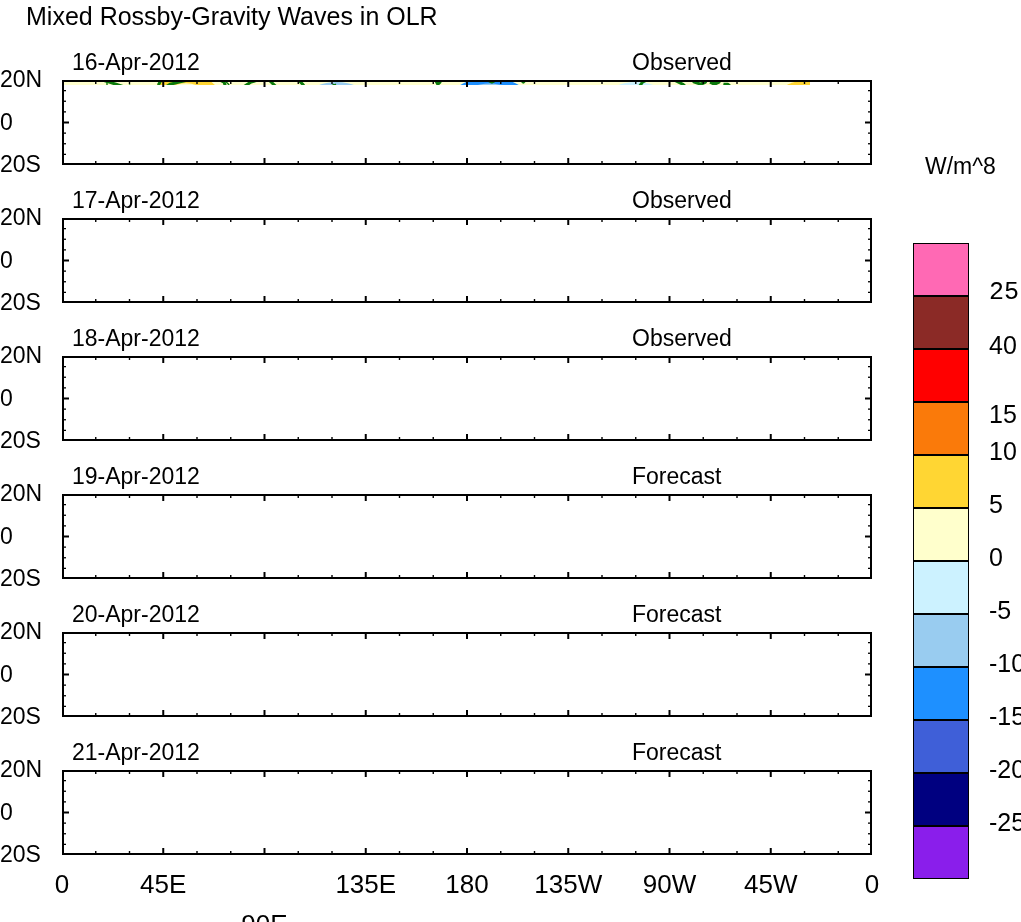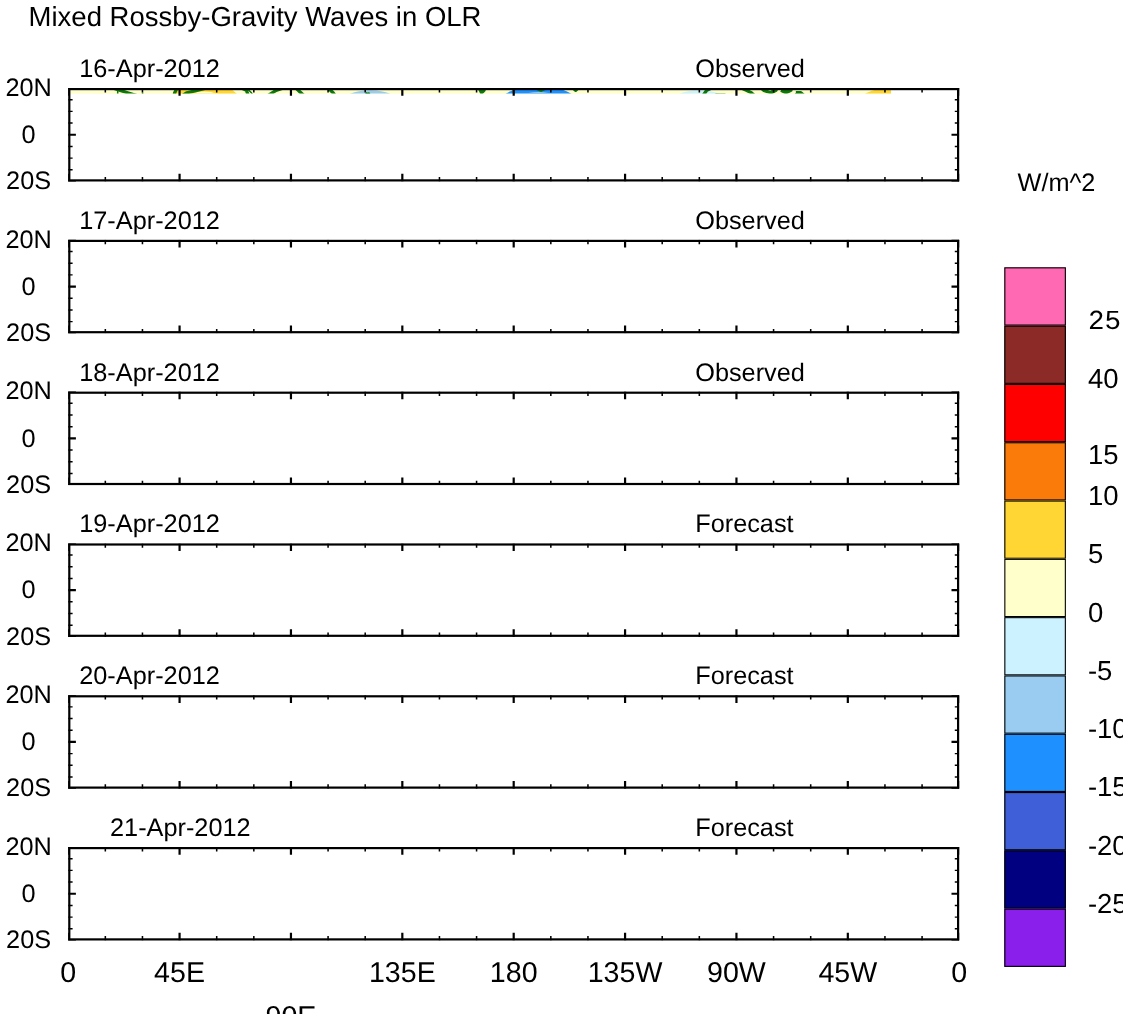--- a/index.html
+++ b/index.html
@@ -4,21 +4,21 @@
 <style>
   html,body{margin:0;padding:0;background:#ffffff;}
   body{width:1021px;height:922px;position:relative;
        font-family:"Liberation Sans", sans-serif;color:#000;overflow:hidden;}
   #title{position:absolute;left:0;top:2px;width:900px;
          font-size:25px;letter-spacing:0px;padding-left:26px;}
   .panel{position:absolute;}
   .frame{position:absolute;border:2px solid #000;box-sizing:border-box;}
   .datelbl{position:absolute;font-size:23px;white-space:nowrap;}
   .srclbl{position:absolute;font-size:23px;white-space:nowrap;text-align:left;}
-  .ylab{position:absolute;font-size:23px;text-align:center;white-space:nowrap;}
+  .ylab{position:absolute;font-size:23px;text-align:left;white-space:nowrap;}
   .xlab{position:absolute;font-size:26px;text-align:center;white-space:nowrap;}
   #cbarunit{position:absolute;font-size:23px;white-space:nowrap;}
   .cbcell{position:absolute;box-sizing:border-box;border:1px solid #000;}
   .cblab{position:absolute;font-size:25px;white-space:nowrap;}
   svg{display:block;}
 </style>
 </head>
 <body>
 
 <div id="title">Mixed Rossby-Gravity Waves in OLR</div>
@@ -1072,21 +1072,21 @@
           <line y1="53.125" y2="53.125" x1="810" x2="806" stroke="#000" stroke-width="1.3"></line>
           <line y1="10.625" y2="10.625" x1="0" x2="4" stroke="#000" stroke-width="1.3"></line>
           <line y1="10.625" y2="10.625" x1="810" x2="806" stroke="#000" stroke-width="1.3"></line>
           <line y1="74.375" y2="74.375" x1="0" x2="4" stroke="#000" stroke-width="1.3"></line>
           <line y1="74.375" y2="74.375" x1="810" x2="806" stroke="#000" stroke-width="1.3"></line>
         </g>
       </svg>
       <div class="frame" style="left: 62px; top: 632px; width: 810px; height: 85px;"></div>
     </div>
     <div class="panel" style="left: 0px; top: 0px;">
-      <div class="datelbl" style="left: 72px; top: 739px; margin-left: 28px;">21-Apr-2012</div>
+      <div class="datelbl" style="left: 72px; top: 739px;">21-Apr-2012</div>
       <div class="srclbl" style="left: 632px; width: 240px; top: 739px;">Forecast</div>
       <div class="ylab" style="left: 0px; width: 52px; top: 756px;">20N</div>
       <div class="ylab" style="left: 0px; width: 52px; top: 798.5px;">0</div>
       <div class="ylab" style="left: 0px; width: 52px; top: 841px;">20S</div>
       <svg width="810" height="85" style="position: absolute; left: 62px; top: 770px;">
         <defs>
           <clipPath id="clip5">
             <rect x="0" y="0" width="810" height="85"></rect>
           </clipPath>
         </defs>
@@ -1292,21 +1292,21 @@
     <div class="xlab" style="left: 118.25px; width: 90px; top: 869px;">45E</div>
     <div class="xlab" style="left: 219.5px; width: 90px; top: 869px; margin-top: 40px;">90E</div>
     <div class="xlab" style="left: 320.75px; width: 90px; top: 869px;">135E</div>
     <div class="xlab" style="left: 422px; width: 90px; top: 869px;">180</div>
     <div class="xlab" style="left: 523.25px; width: 90px; top: 869px;">135W</div>
     <div class="xlab" style="left: 624.5px; width: 90px; top: 869px;">90W</div>
     <div class="xlab" style="left: 725.75px; width: 90px; top: 869px;">45W</div>
     <div class="xlab" style="left: 827px; width: 90px; top: 869px;">0</div>
   </div>
 
-<div id="cbarunit" style="left: 925px; top: 153px;">W/m^2</div>
+<div id="cbarunit" style="left: 925px; top: 153px;">W/m^8</div>
 <div id="colorbar">
     <div class="cbcell" style="left: 913px; top: 243px; width: 56px; height: 53px; background: rgb(255, 105, 180);"></div>
     <div class="cbcell" style="left: 913px; top: 296px; width: 56px; height: 53px; background: rgb(139, 42, 38);"></div>
     <div class="cbcell" style="left: 913px; top: 349px; width: 56px; height: 53px; background: rgb(255, 0, 0);"></div>
     <div class="cbcell" style="left: 913px; top: 402px; width: 56px; height: 53px; background: rgb(250, 122, 10);"></div>
     <div class="cbcell" style="left: 913px; top: 455px; width: 56px; height: 53px; background: rgb(255, 214, 51);"></div>
     <div class="cbcell" style="left: 913px; top: 508px; width: 56px; height: 53px; background: rgb(255, 255, 204);"></div>
     <div class="cbcell" style="left: 913px; top: 561px; width: 56px; height: 53px; background: rgb(204, 242, 255);"></div>
     <div class="cbcell" style="left: 913px; top: 614px; width: 56px; height: 53px; background: rgb(153, 204, 240);"></div>
     <div class="cbcell" style="left: 913px; top: 667px; width: 56px; height: 53px; background: rgb(30, 144, 255);"></div>

